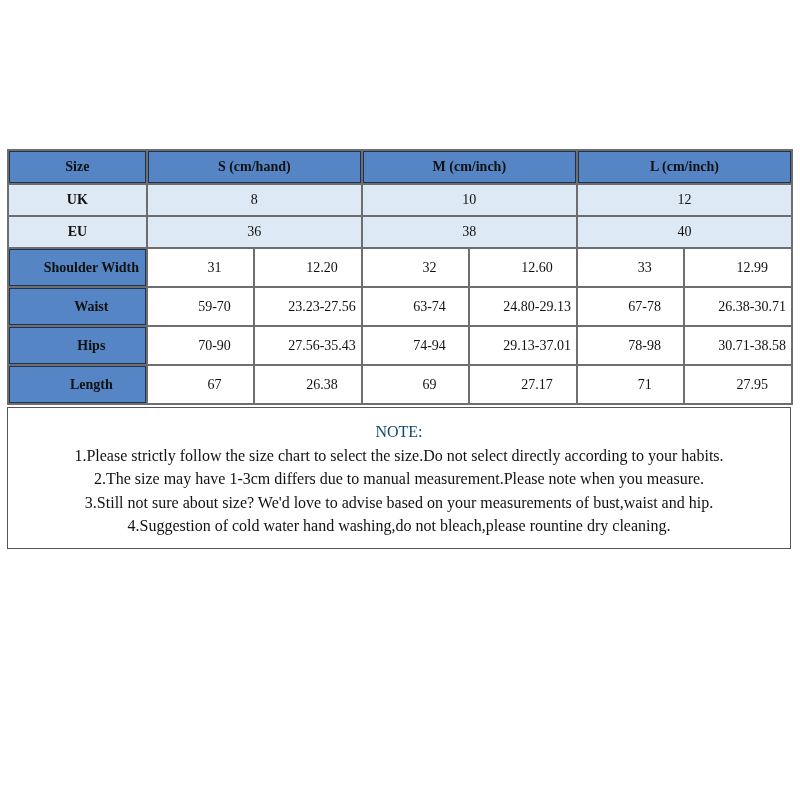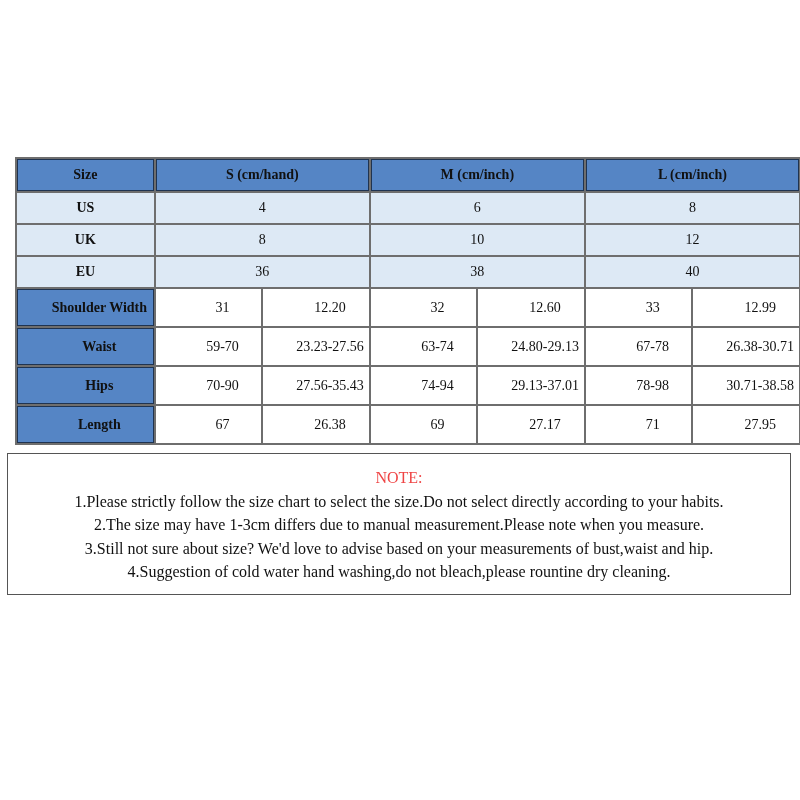--- a/index.html
+++ b/index.html
@@ -1,26 +1,26 @@
 <!DOCTYPE html>
 <html><head>
 <meta charset="utf-8">
 <style>
   html, body { margin:0; padding:0; background:#ffffff; }
   body { width:800px; height:800px; position:relative; font-family:"Liberation Serif", "DejaVu Serif", serif; color:#111; }
   .wrap { position:absolute; left:7px; top:149px; width:786px; }
-  table { border-collapse:separate; border-spacing:2px; width:786px; background:#6e6e6e; table-layout:fixed; margin:8px; }
+  table { border-collapse:separate; border-spacing:2px; width:786px; background:#6e6e6e; table-layout:fixed; margin:0; }
   td { text-align:center; vertical-align:middle; font-size:14px; padding:0; }
   .hdr td { background:#5585c5; font-weight:bold; height:30px; border:1px solid #1f3350; }
   .conv td { background:#dde9f5; height:30px; font-size:14px; }
   .conv td.lbl { font-weight:bold; font-size:14px; }
   .meas td { background:#ffffff; height:35px;padding-left:28px; }
   .meas td.lbl { background:#5585c5; font-weight:bold; border:1px solid #1f3350; }
   .notes { border:1px solid #555; background:#fff; margin-top:2px; width:784px; height:142px; text-align:center; font-size:16px; line-height:23.5px; padding-top:12px; box-sizing:border-box; }
-  .note-title { color:#ef4444; font-size:16px; }
+  .note-title { color:#0c4a6e; font-size:16px; }
 </style>
 </head>
 <body>
 
 <div class="wrap">
   <table>
     <colgroup>
       <col style="width:136px">
         <col style="width:105px">
         <col style="width:105px">
@@ -28,26 +28,20 @@
         <col style="width:105px">
         <col style="width:105px">
         <col style="width:105px">
     </colgroup>
     <tbody>
         <tr class="hdr">
       <td>Size</td>
       <td colspan="2">S (cm/hand)</td>
       <td colspan="2">M (cm/inch)</td>
       <td colspan="2">L (cm/inch)</td>
-    </tr>
-    <tr class="conv">
-      <td class="lbl">US</td>
-      <td colspan="2">4</td>
-      <td colspan="2">6</td>
-      <td colspan="2">8</td>
     </tr>
     <tr class="conv">
       <td class="lbl">UK</td>
       <td colspan="2">8</td>
       <td colspan="2">10</td>
       <td colspan="2">12</td>
     </tr>
     <tr class="conv">
       <td class="lbl">EU</td>
       <td colspan="2">36</td>

